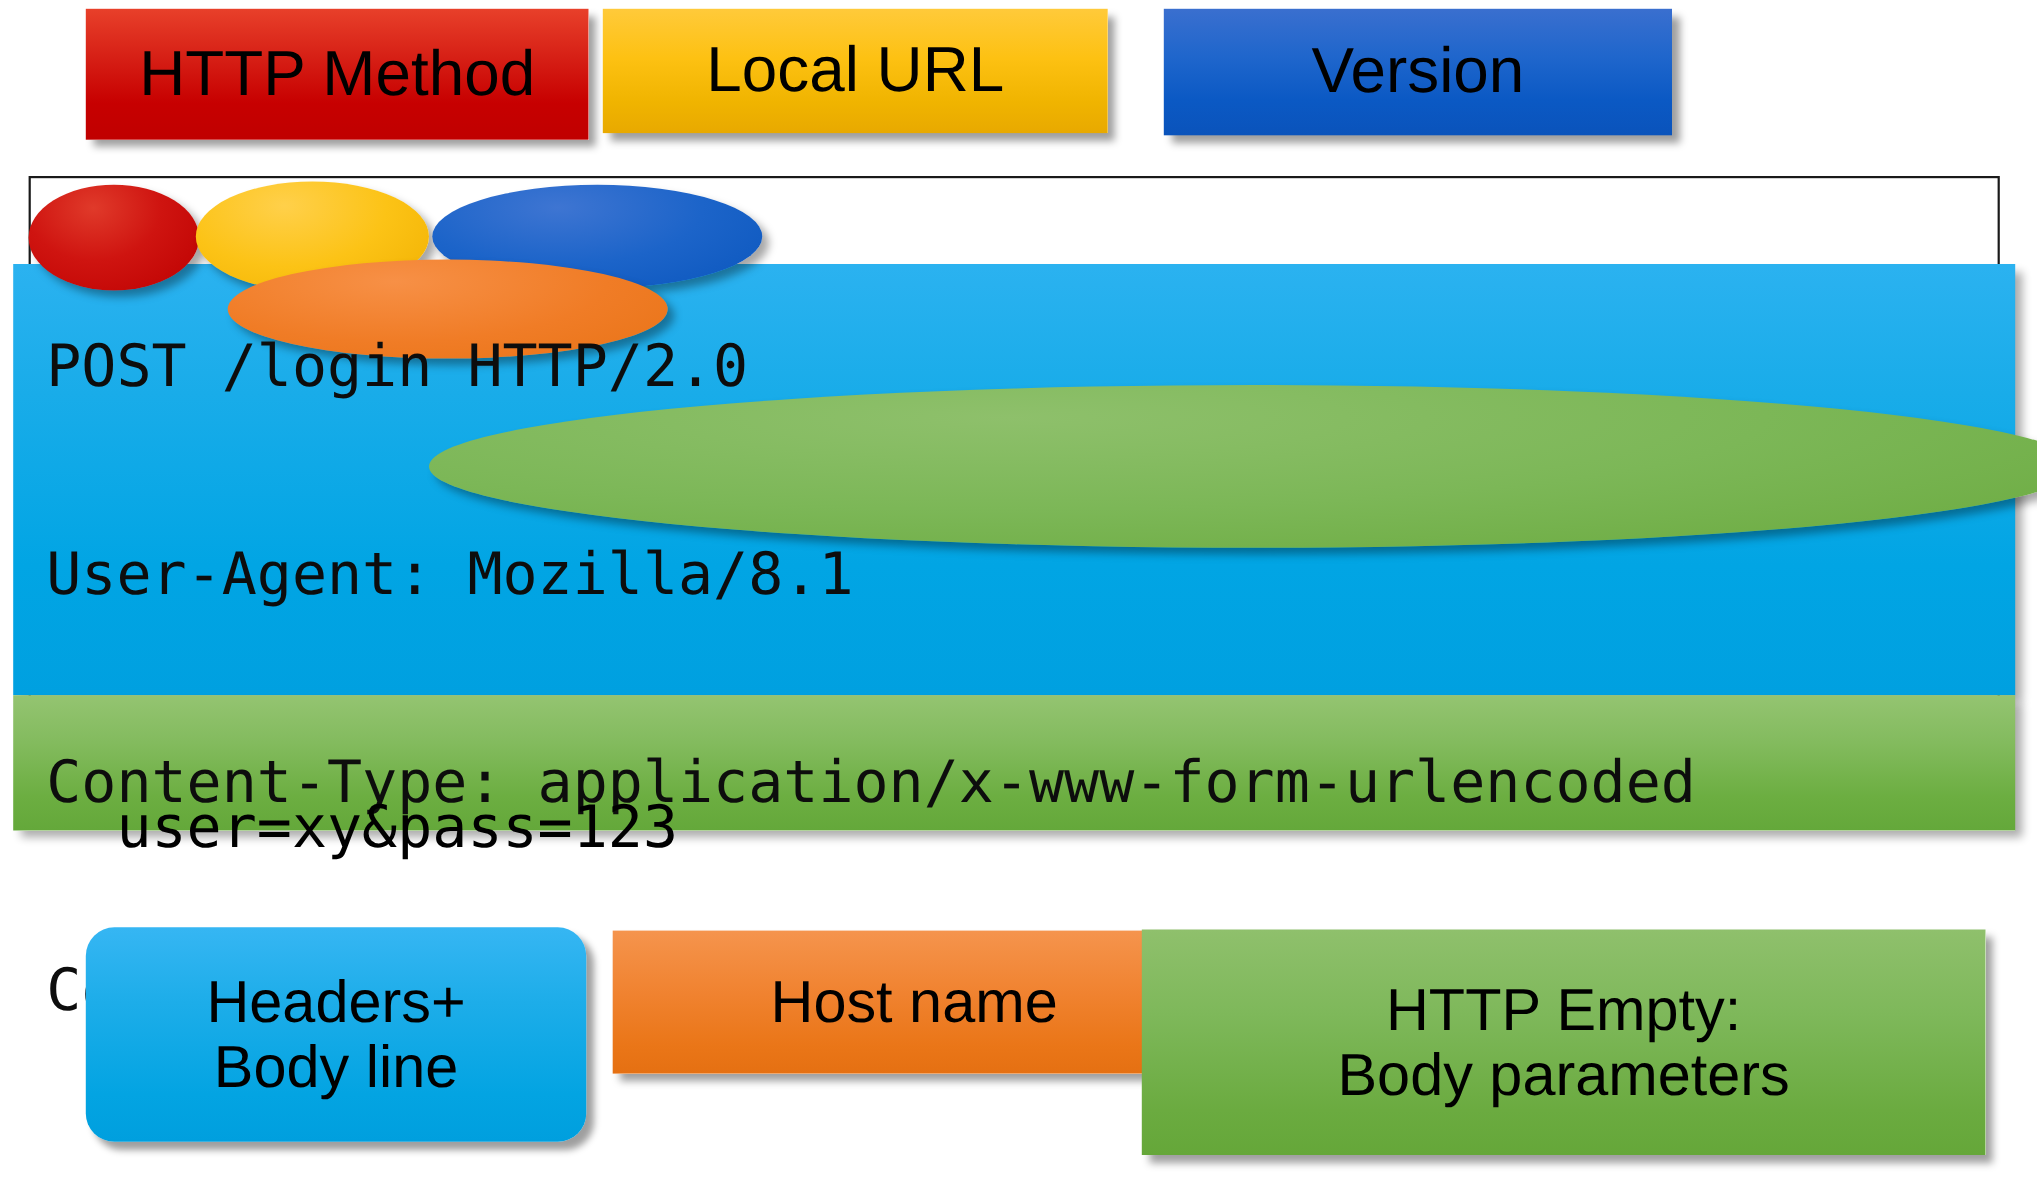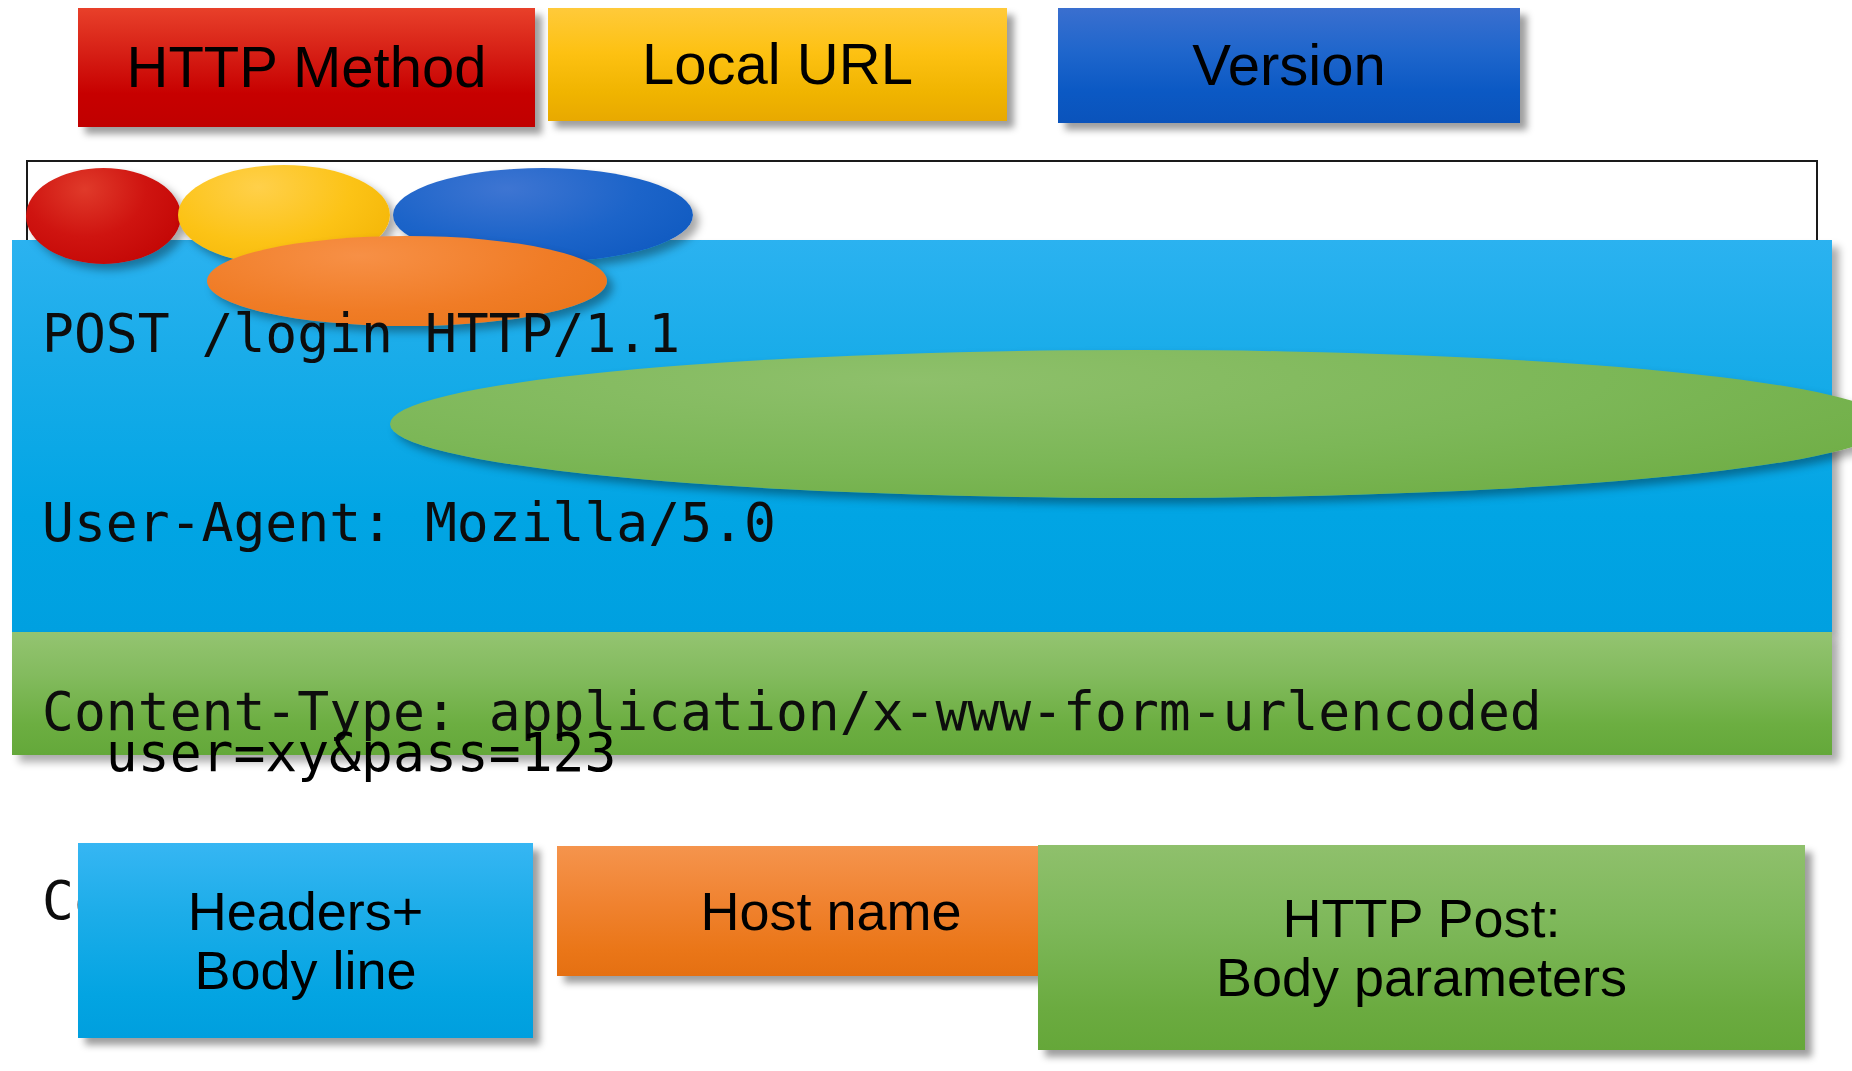--- a/index.html
+++ b/index.html
@@ -122,20 +122,21 @@
     left: 390px; top: 350px; width: 1500px; height: 148px;
     background: radial-gradient(ellipse at 35% 20%, #8ec06b 0%, #7cb757 50%, #6aaa3e 100%);
   }
 
   
   #bottom-headers-box {
     left: 78px; top: 843px; width: 455px; height: 195px;
     background: linear-gradient(to bottom, #36b6f3 0%, #1dade9 35%, #03a4e2 78%, #009fde 100%);
     font-size: 54px;
     flex-direction: column;
+    border-radius: 26px;
   }
   #bottom-host-box {
     left: 557px; top: 846px; width: 548px; height: 130px;
     background: linear-gradient(to bottom, #f5944d 0%, #f0822f 45%, #ea7618 80%, #e57012 100%);
     font-size: 54px;
   }
   #bottom-body-box {
     left: 1038px; top: 845px; width: 767px; height: 205px;
     background: linear-gradient(to bottom, #8fc06c 0%, #7eb85a 38%, #6bab40 80%, #65a739 100%);
     font-size: 54px;
@@ -161,33 +162,33 @@
 <div id="headers-block"></div>
 <div id="body-block"></div>
 
 <div class="ellipse" id="ellipse-method"></div>
 <div class="ellipse" id="ellipse-url"></div>
 <div class="ellipse" id="ellipse-version"></div>
 <div class="ellipse" id="ellipse-host"></div>
 <div class="ellipse" id="ellipse-content"></div>
 
 <div id="request-text">
-  <div class="req-line"><span>POST /login HTTP/1.1</span></div>
-  <div class="req-line"><span>User-Agent: Mozilla/5.0</span></div>
+  <div class="req-line"><span>POST /login HTTP/2.0</span></div>
+  <div class="req-line"><span>User-Agent: Mozilla/8.1</span></div>
   <div class="req-line"><span>Content-Type: application/x-www-form-urlencoded</span></div>
   <div class="req-line"><span>Content-Length: 16</span></div>
 </div>
 
 <div id="body-text">
   <span>user=xy&amp;pass=123</span>
 </div>
 
 <div class="legend-box" id="bottom-headers-box">
   <span class="legend-line">Headers+</span>
   <span class="legend-line">Body line</span>
 </div>
 <div class="legend-box" id="bottom-host-box">
   <span class="legend-line">Host name</span>
 </div>
 <div class="legend-box" id="bottom-body-box">
-  <span class="legend-line">HTTP Post:</span>
+  <span class="legend-line">HTTP Empty:</span>
   <span class="legend-line">Body parameters</span>
 </div>
 
 </body></html>

